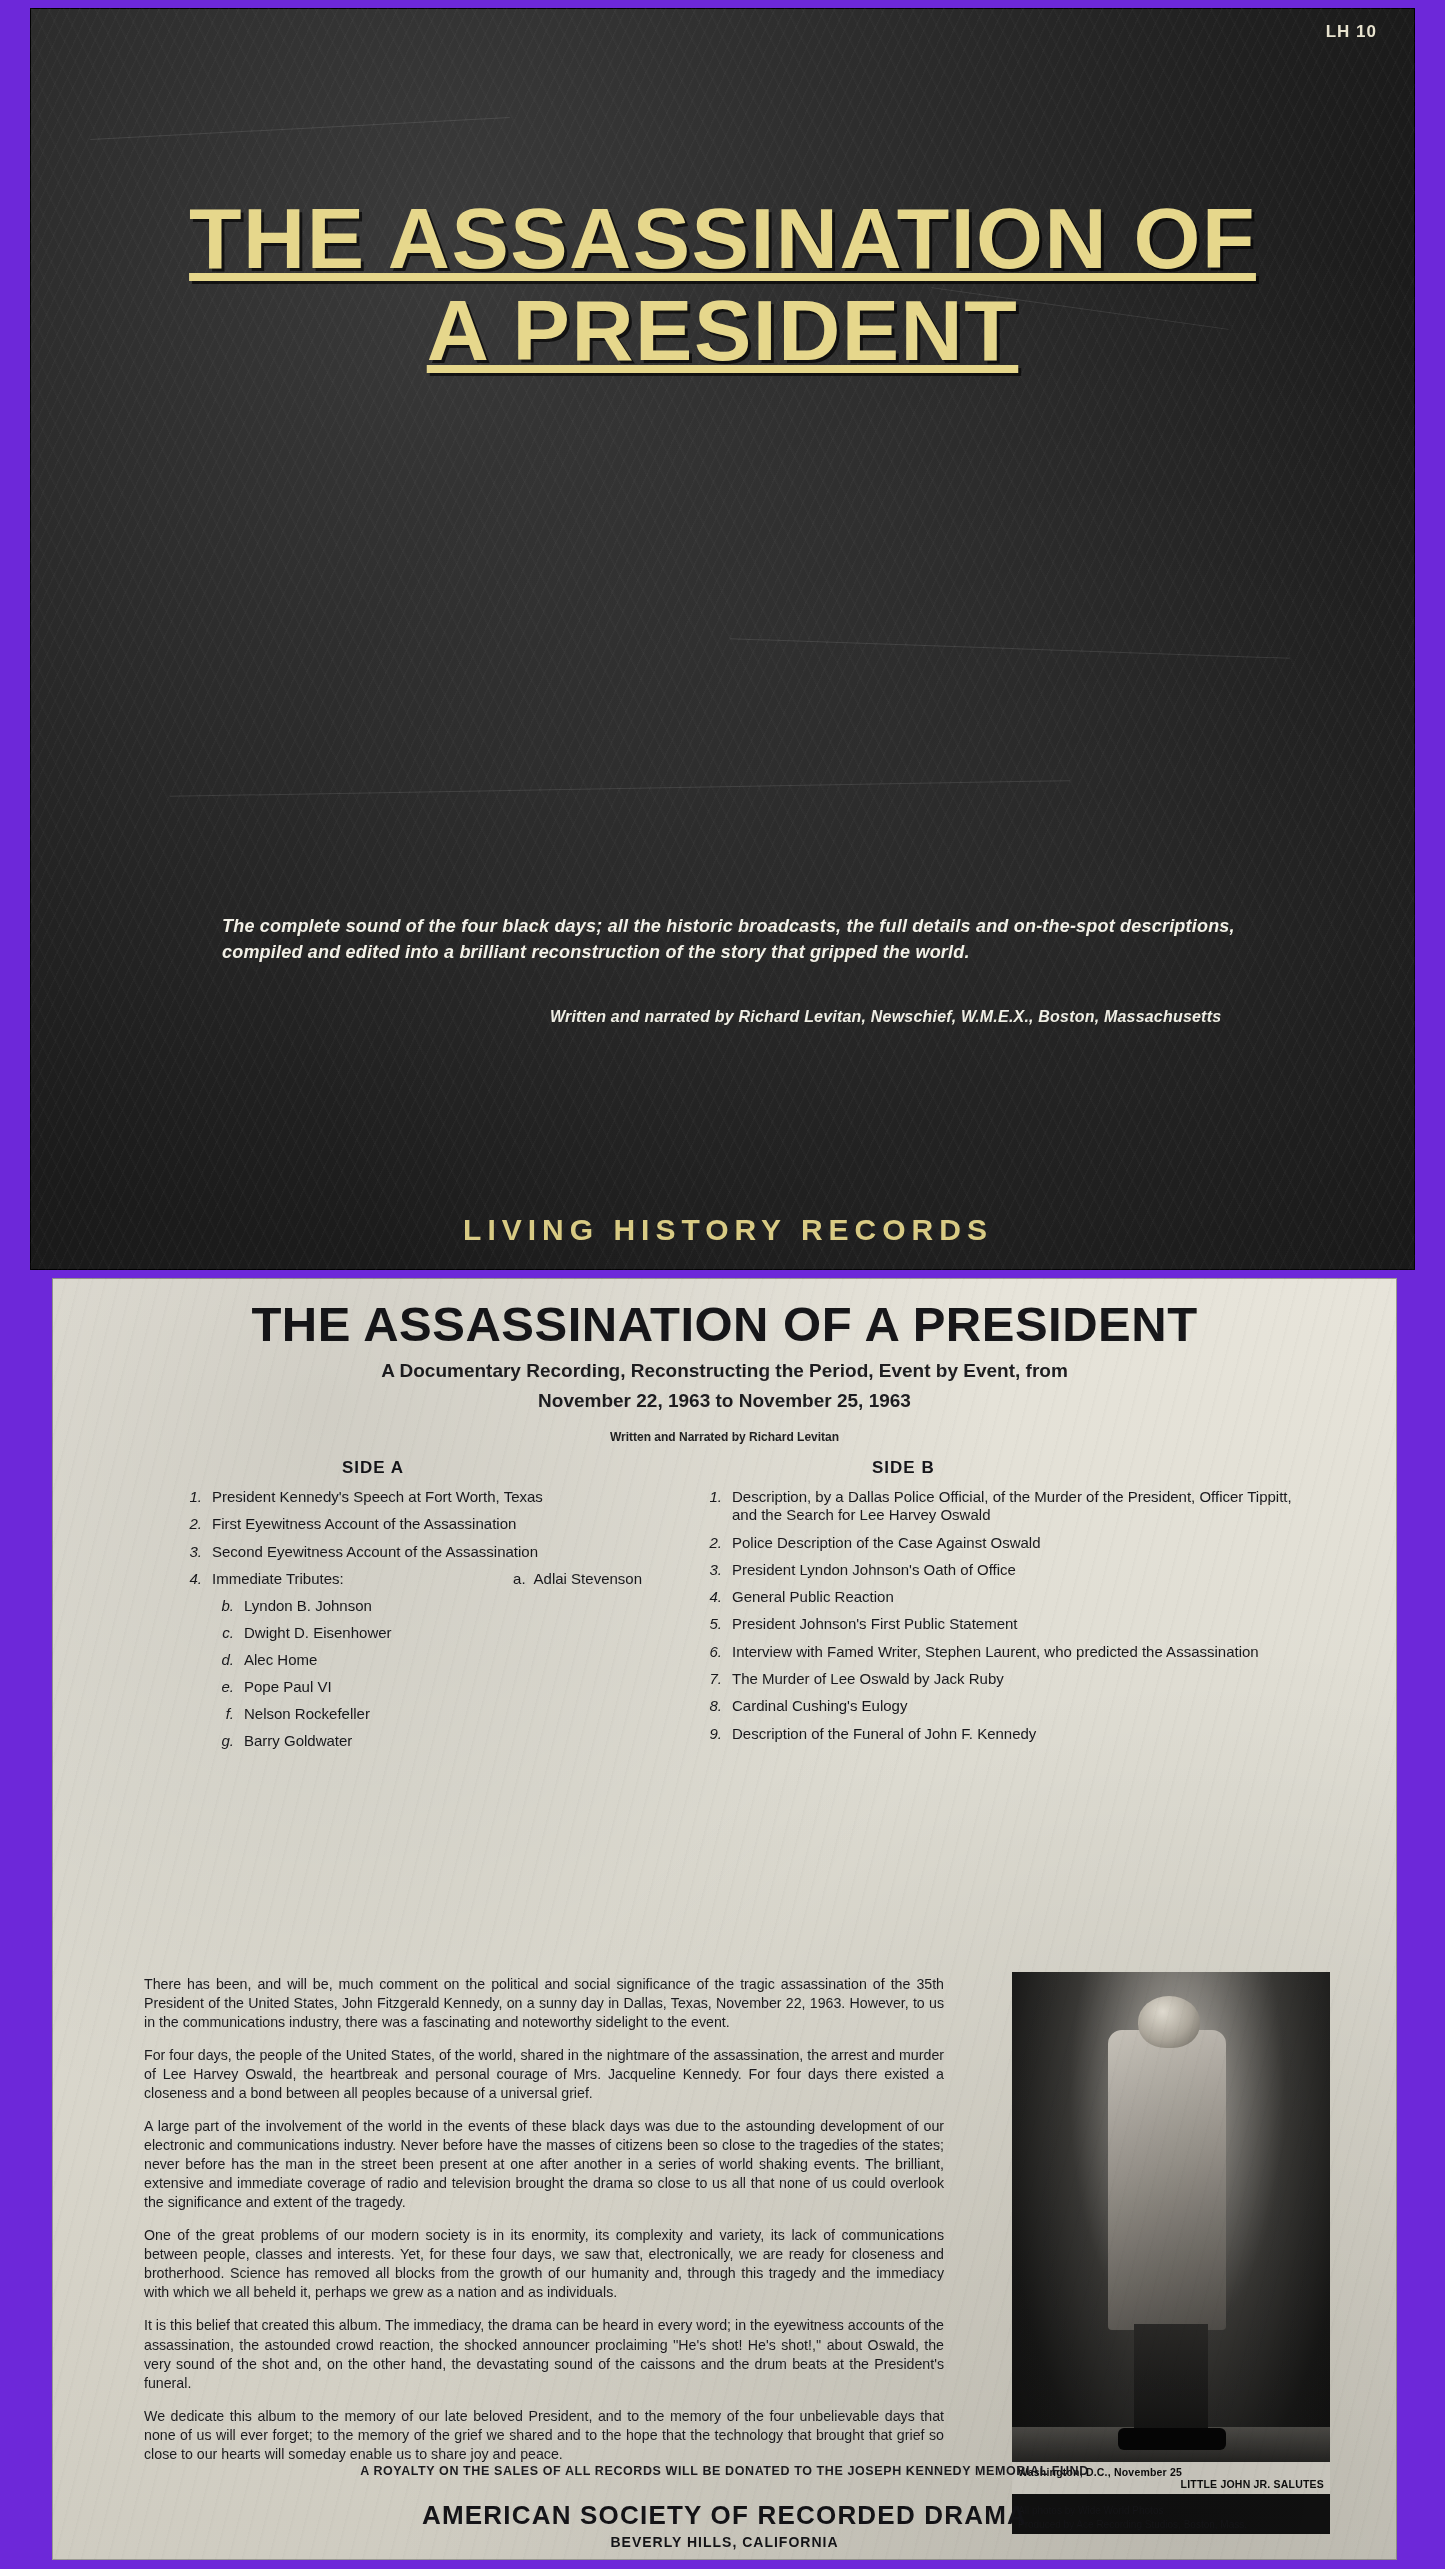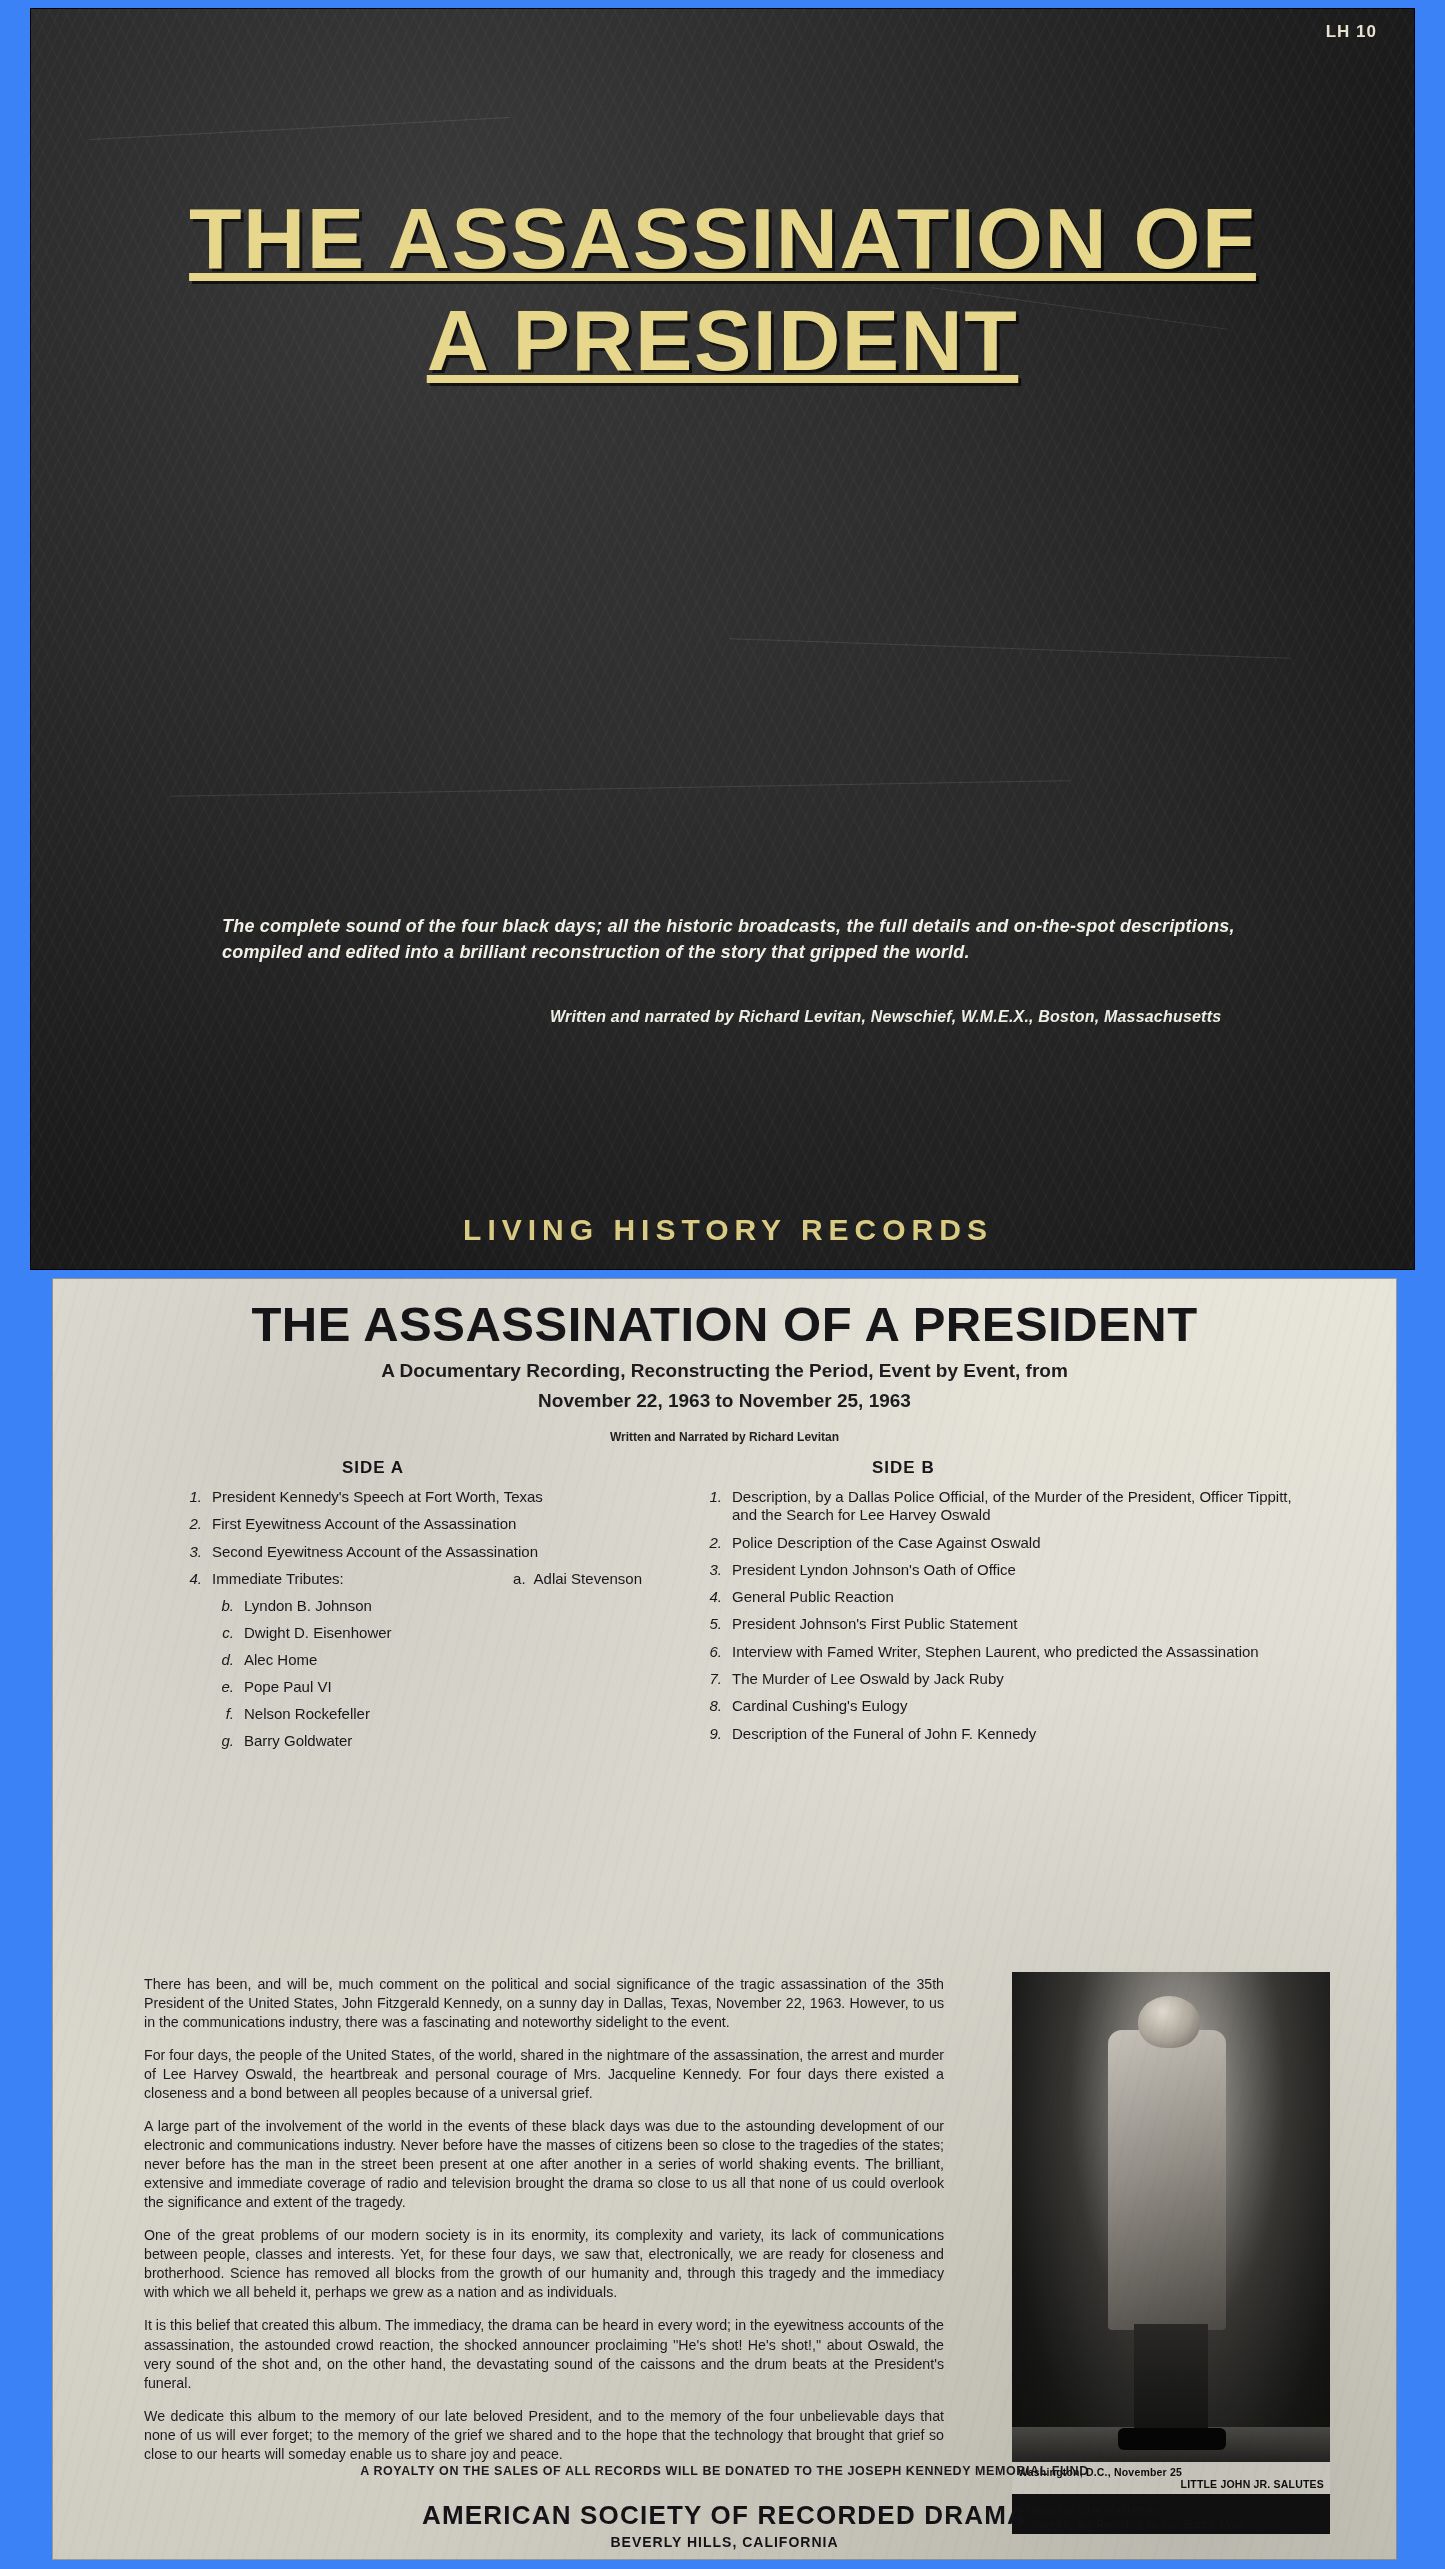--- a/index.html
+++ b/index.html
@@ -1,18 +1,18 @@
 <!DOCTYPE html>
 <html><head>
 <meta charset="utf-8">
 <style>
   html,body{margin:0;padding:0;background:#c8100e;}
   body{width:1445px;height:2569px;font-family:"Liberation Sans",sans-serif;overflow:hidden;}
 
-  .page{position:relative;width:1445px;height:2569px;background:#3b82f6;}
+  .page{position:relative;width:1445px;height:2569px;background:#6d28d9;}
 
   
   .front{
     position:absolute;left:30px;top:8px;width:1385px;height:1262px;
     background:
       radial-gradient(ellipse at 30% 18%, #3a3a3a 0%, #2a2a2a 38%, #1b1b1b 70%, #141414 100%);
     overflow:hidden;
     box-shadow:0 0 0 1px #000 inset;
   }
   .front::after{
@@ -28,21 +28,21 @@
     letter-spacing:1px;font-weight:700;z-index:3;
   }
   .title-main{
     position:absolute;left:0;right:0;top:188px;text-align:center;z-index:3;
     color:#e6d78c;font-weight:800;font-size:86px;line-height:0.98;
     letter-spacing:1.5px;
     text-shadow:3px 3px 0 rgba(0,0,0,0.65);
     font-family:"Liberation Sans",sans-serif;
     text-decoration:underline;
   }
-  .title-main .l2{display:block;margin-top:18px;}
+  .title-main .l2{display:block;margin-top:8px;}
   .subtitle{
     position:absolute;left:0;right:0;top:470px;text-align:center;z-index:3;
     color:#e9e9e9;font-weight:800;font-size:56px;letter-spacing:5px;
     text-shadow:3px 3px 0 rgba(0,0,0,0.6);
   }
   .dates{
     position:absolute;left:0;right:0;top:565px;text-align:center;z-index:3;
     color:#efefef;font-weight:700;font-size:28px;letter-spacing:3px;
     text-shadow:2px 2px 0 rgba(0,0,0,0.6);
   }

